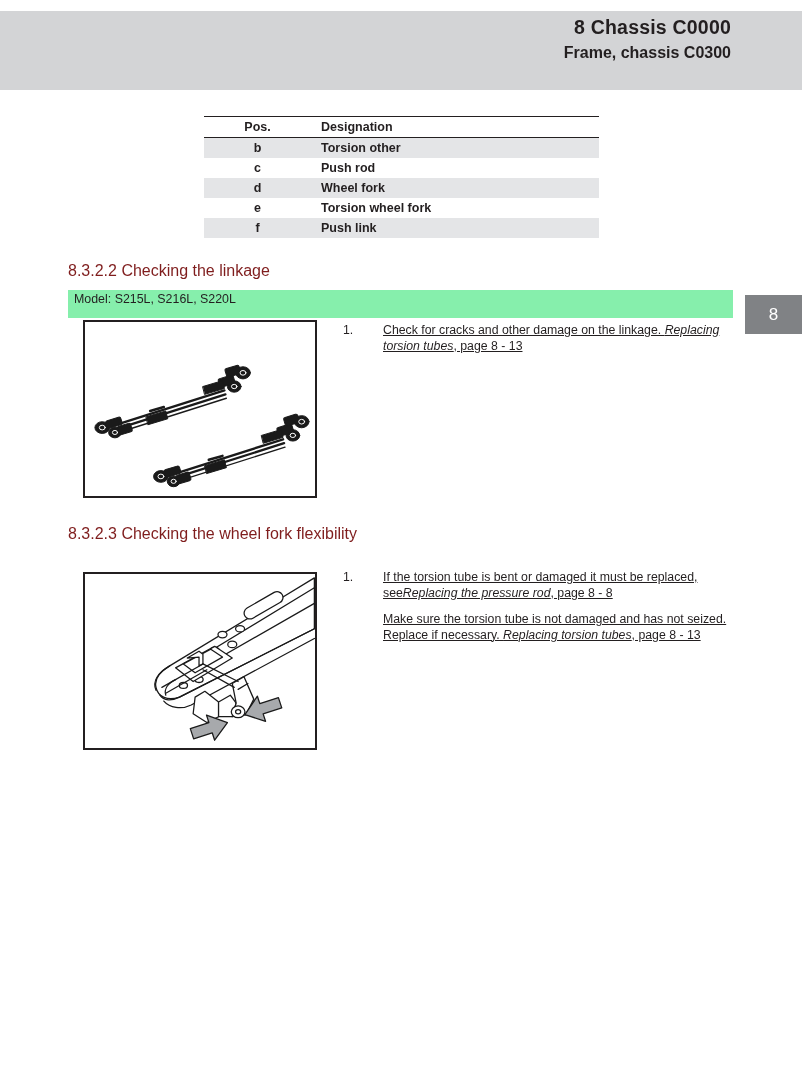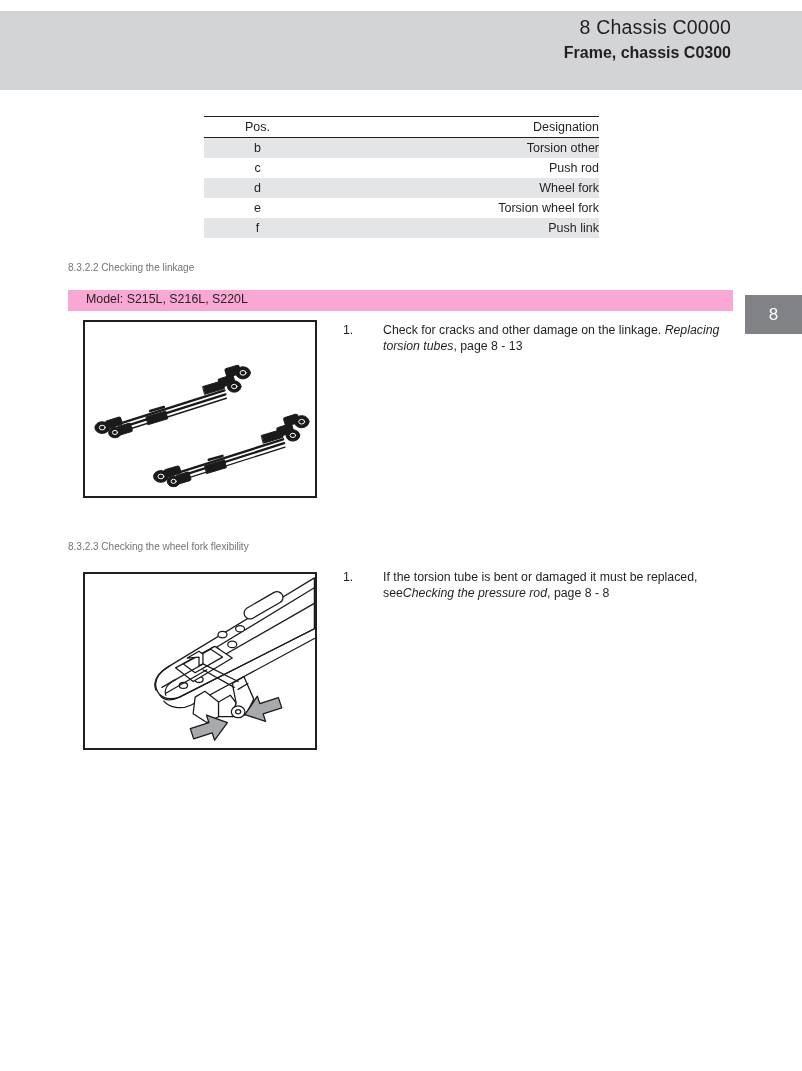--- a/index.html
+++ b/index.html
@@ -23,21 +23,21 @@
     top: 11px;
     width: 802px;
     height: 79px;
     background: #d3d4d6;
   }
   .header-title {
     position: absolute;
     right: 71px;
     top: 16px;
     font-size: 19.5px;
-    font-weight: normal;
+    font-weight: bold;
     letter-spacing: .2px;
     color: #231f20;
     text-align: right;
     white-space: nowrap;
   }
   .header-subtitle {
     position: absolute;
     right: 71px;
     top: 44px;
     font-size: 16px;
@@ -67,63 +67,63 @@
     position: absolute;
     left: 204px;
     top: 116px;
     width: 395px;
     border-collapse: collapse;
     font-size: 12.5px;
   }
   .legend-table th,
   .legend-table td {
     padding: 0;
-    font-weight: normal;
+    font-weight: bold;
     height: 20px;
     line-height: 20px;
     vertical-align: middle;
   }
   .legend-table thead th {
     border-top: 1.4px solid #231f20;
     border-bottom: 1.4px solid #231f20;
   }
   .col-pos {
     width: 107px;
     text-align: center;
   }
   .col-desig {
-    text-align: right;
+    text-align: left;
     padding-left: 10px !important;
   }
   .legend-table tbody tr.shaded td {
     background: #e4e5e7;
   }
 
   
   .section-heading {
     position: absolute;
     left: 68px;
-    font-size: 10px;
-    color: #737373;
+    font-size: 16px;
+    color: #7f1d1d;
     white-space: nowrap;
   }
   #heading-2-2 { top: 262px; }
-  #heading-2-3 { top: 541px; }
+  #heading-2-3 { top: 525px; }
 
   
   .model-bar {
     position: absolute;
     left: 68px;
     top: 290px;
     width: 665px;
-    height: 21px;
-    background: #f9a8d4;
+    height: 28px;
+    background: #86efac;
     font-size: 12.4px;
     line-height: 19px;
-    padding-left: 18px;
+    padding-left: 6px;
     box-sizing: border-box;
     color: #231f20;
     white-space: nowrap;
   }
 
   
   .figure-box {
     position: absolute;
     left: 83px;
     border: 2px solid #231f20;
@@ -162,20 +162,21 @@
   .step-row {
     display: flex;
     align-items: flex-start;
   }
   .step-number {
     width: 40px;
     flex: none;
   }
   .step-body {
     flex: 1;
+    text-decoration: underline;
   }
   .step-para {
     margin: 0 0 11px 0;
   }
   .step-para:last-child {
     margin-bottom: 0;
   }
   .xref {
     font-style: italic;
   }
@@ -351,16 +352,17 @@
       <path d="M152,146 L152,136 L132,136 L132,128 L114,142 L132,155 L132,147 L152,147 Z" transform="translate(48,-4) rotate(-18 133 142)"></path>
       <path d="M114,166 L114,156 L134,156 L134,148 L152,162 L134,175 L134,167 L114,167 Z" transform="translate(-6,-4) rotate(-18 133 162)"></path>
     </g>
   </svg>
 </div>
 
 <div class="procedure" id="procedure-wheel-fork">
   <div class="step-row">
     <div class="step-number">1.</div>
     <div class="step-body">
-      <p class="step-para"><span>If the torsion tube is bent or damaged it must be replaced, see</span><span class="xref">Checking the pressure rod</span><span>, page 8 - 8</span></p>
+      <p class="step-para"><span>If the torsion tube is bent or damaged it must be replaced, see</span><span class="xref">Replacing the pressure rod</span><span>, page 8 - 8</span></p>
+      <p class="step-para"><span>Make sure the torsion tube is not damaged and has not seized. Replace if necessary. </span><span class="xref">Replacing torsion tubes</span><span>, page 8 - 13</span></p>
     </div>
   </div>
 </div>
 
 </body></html>

